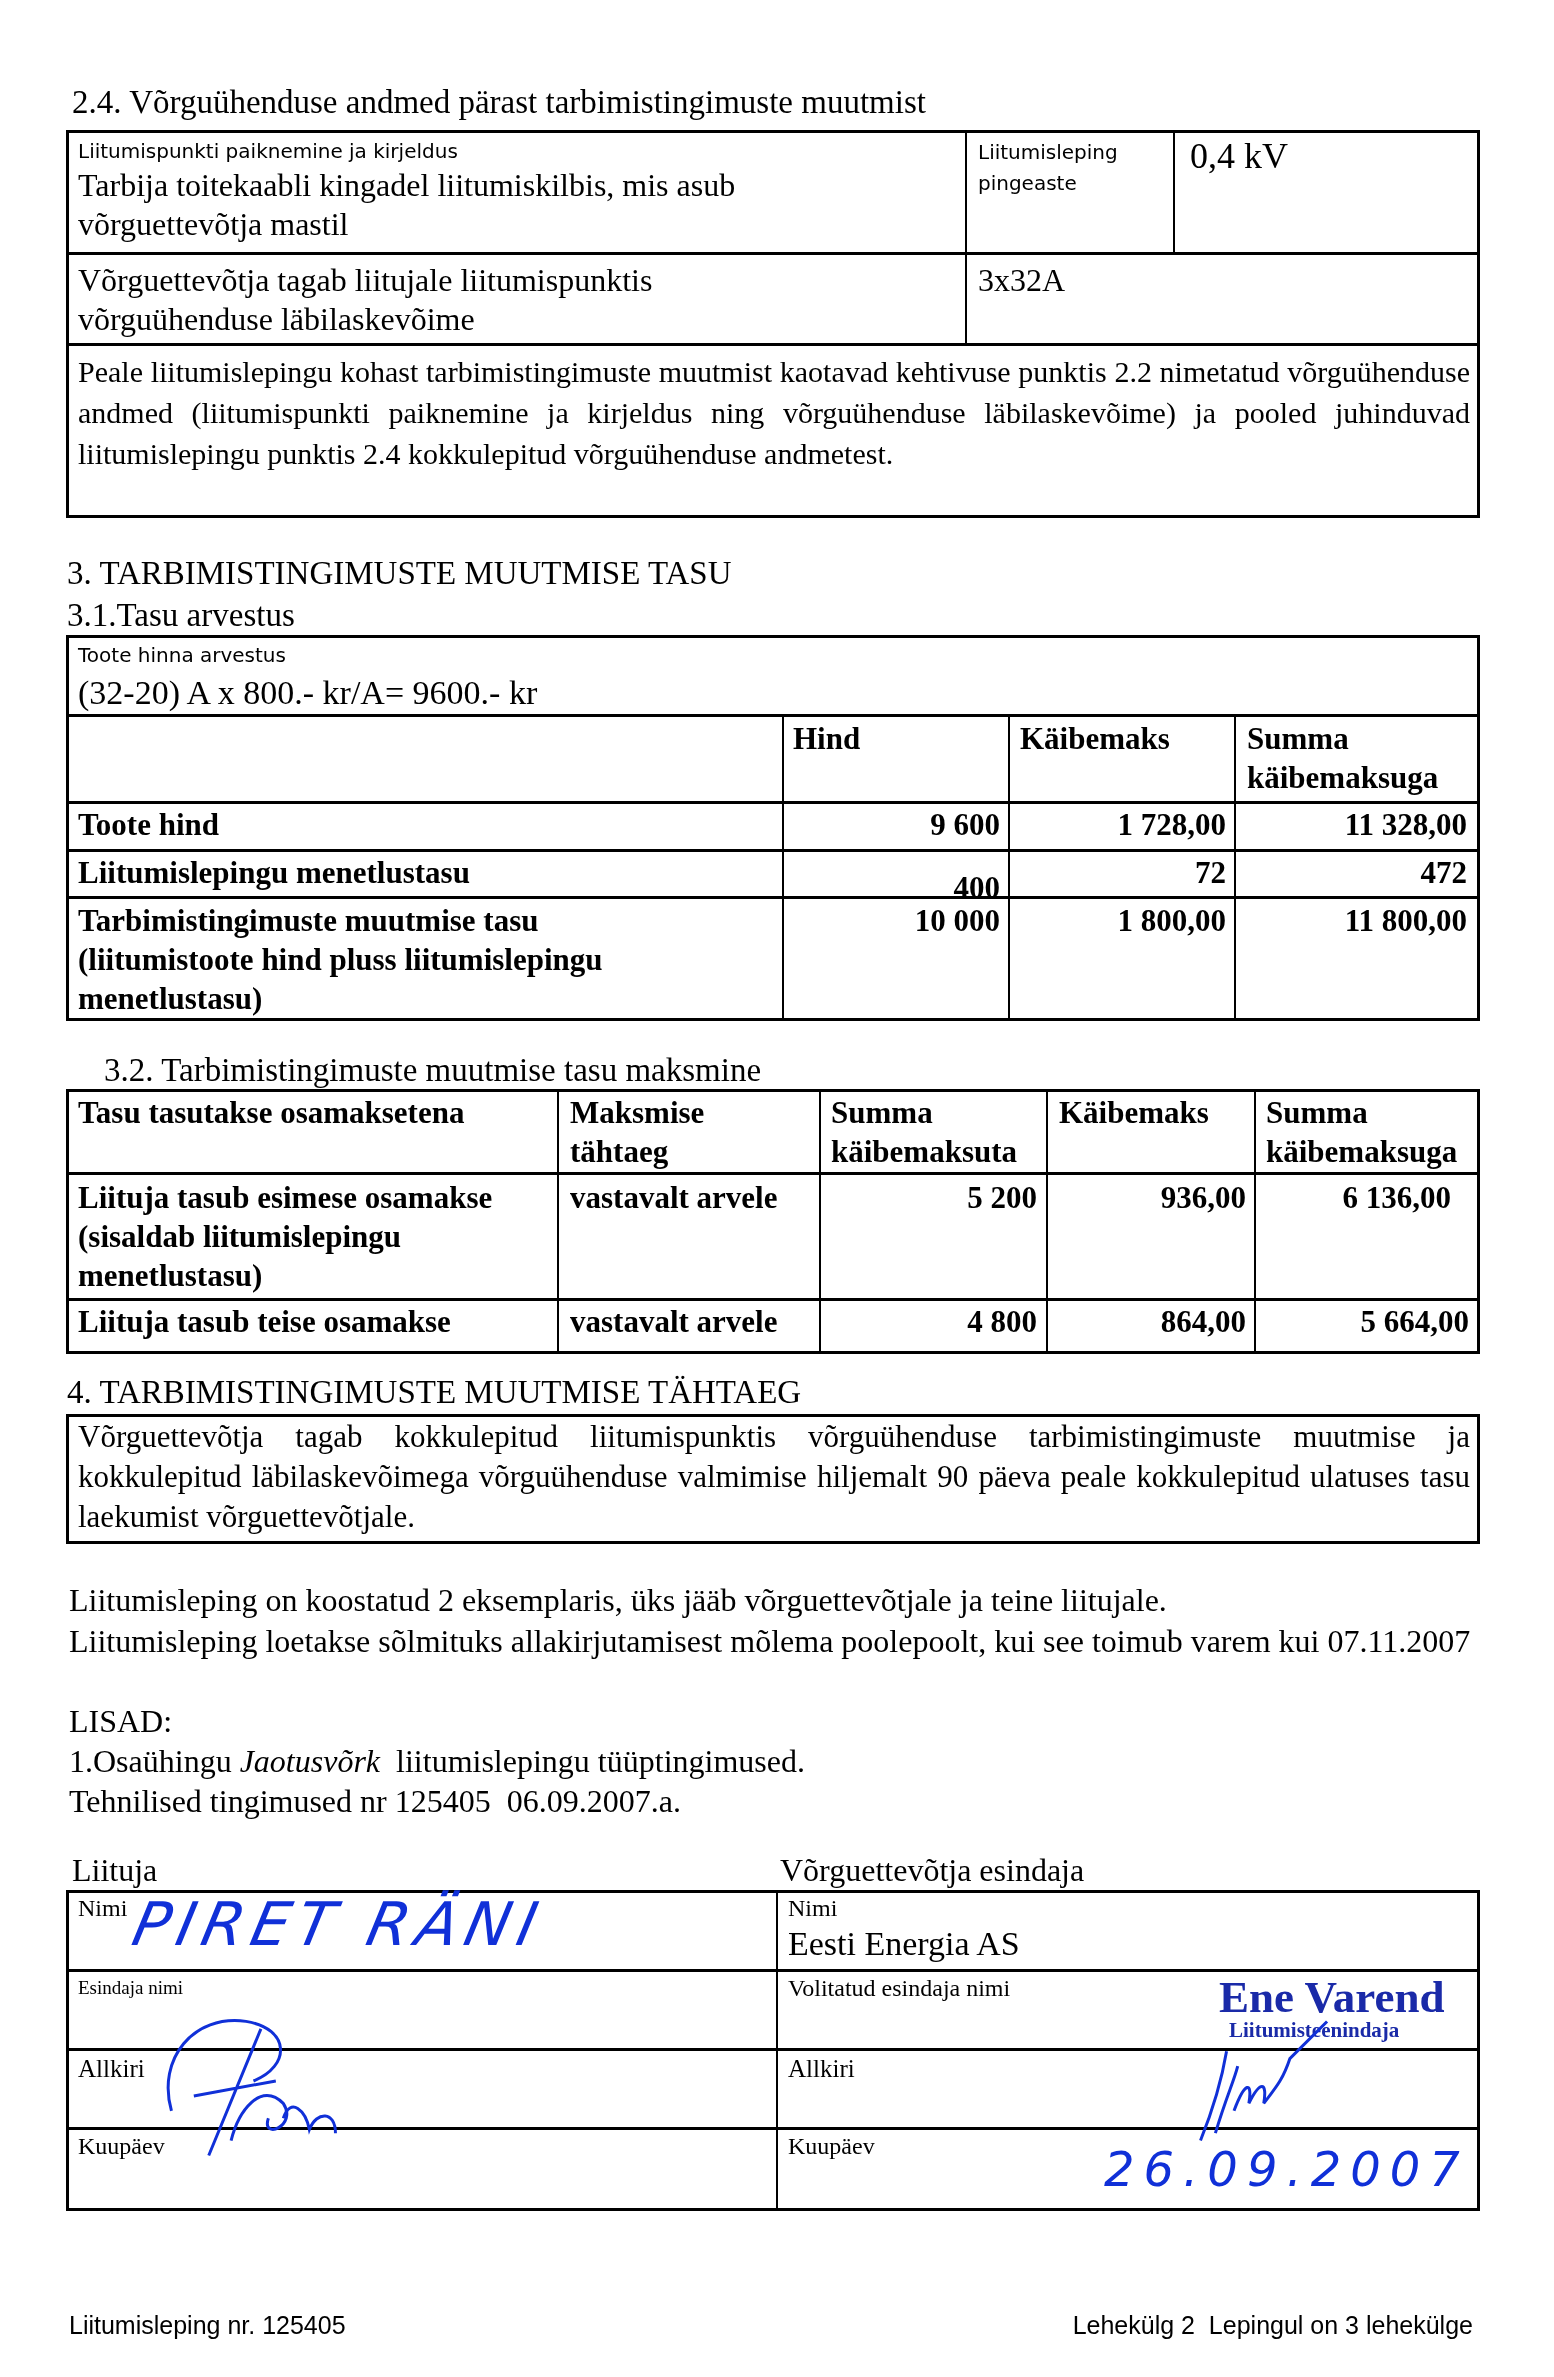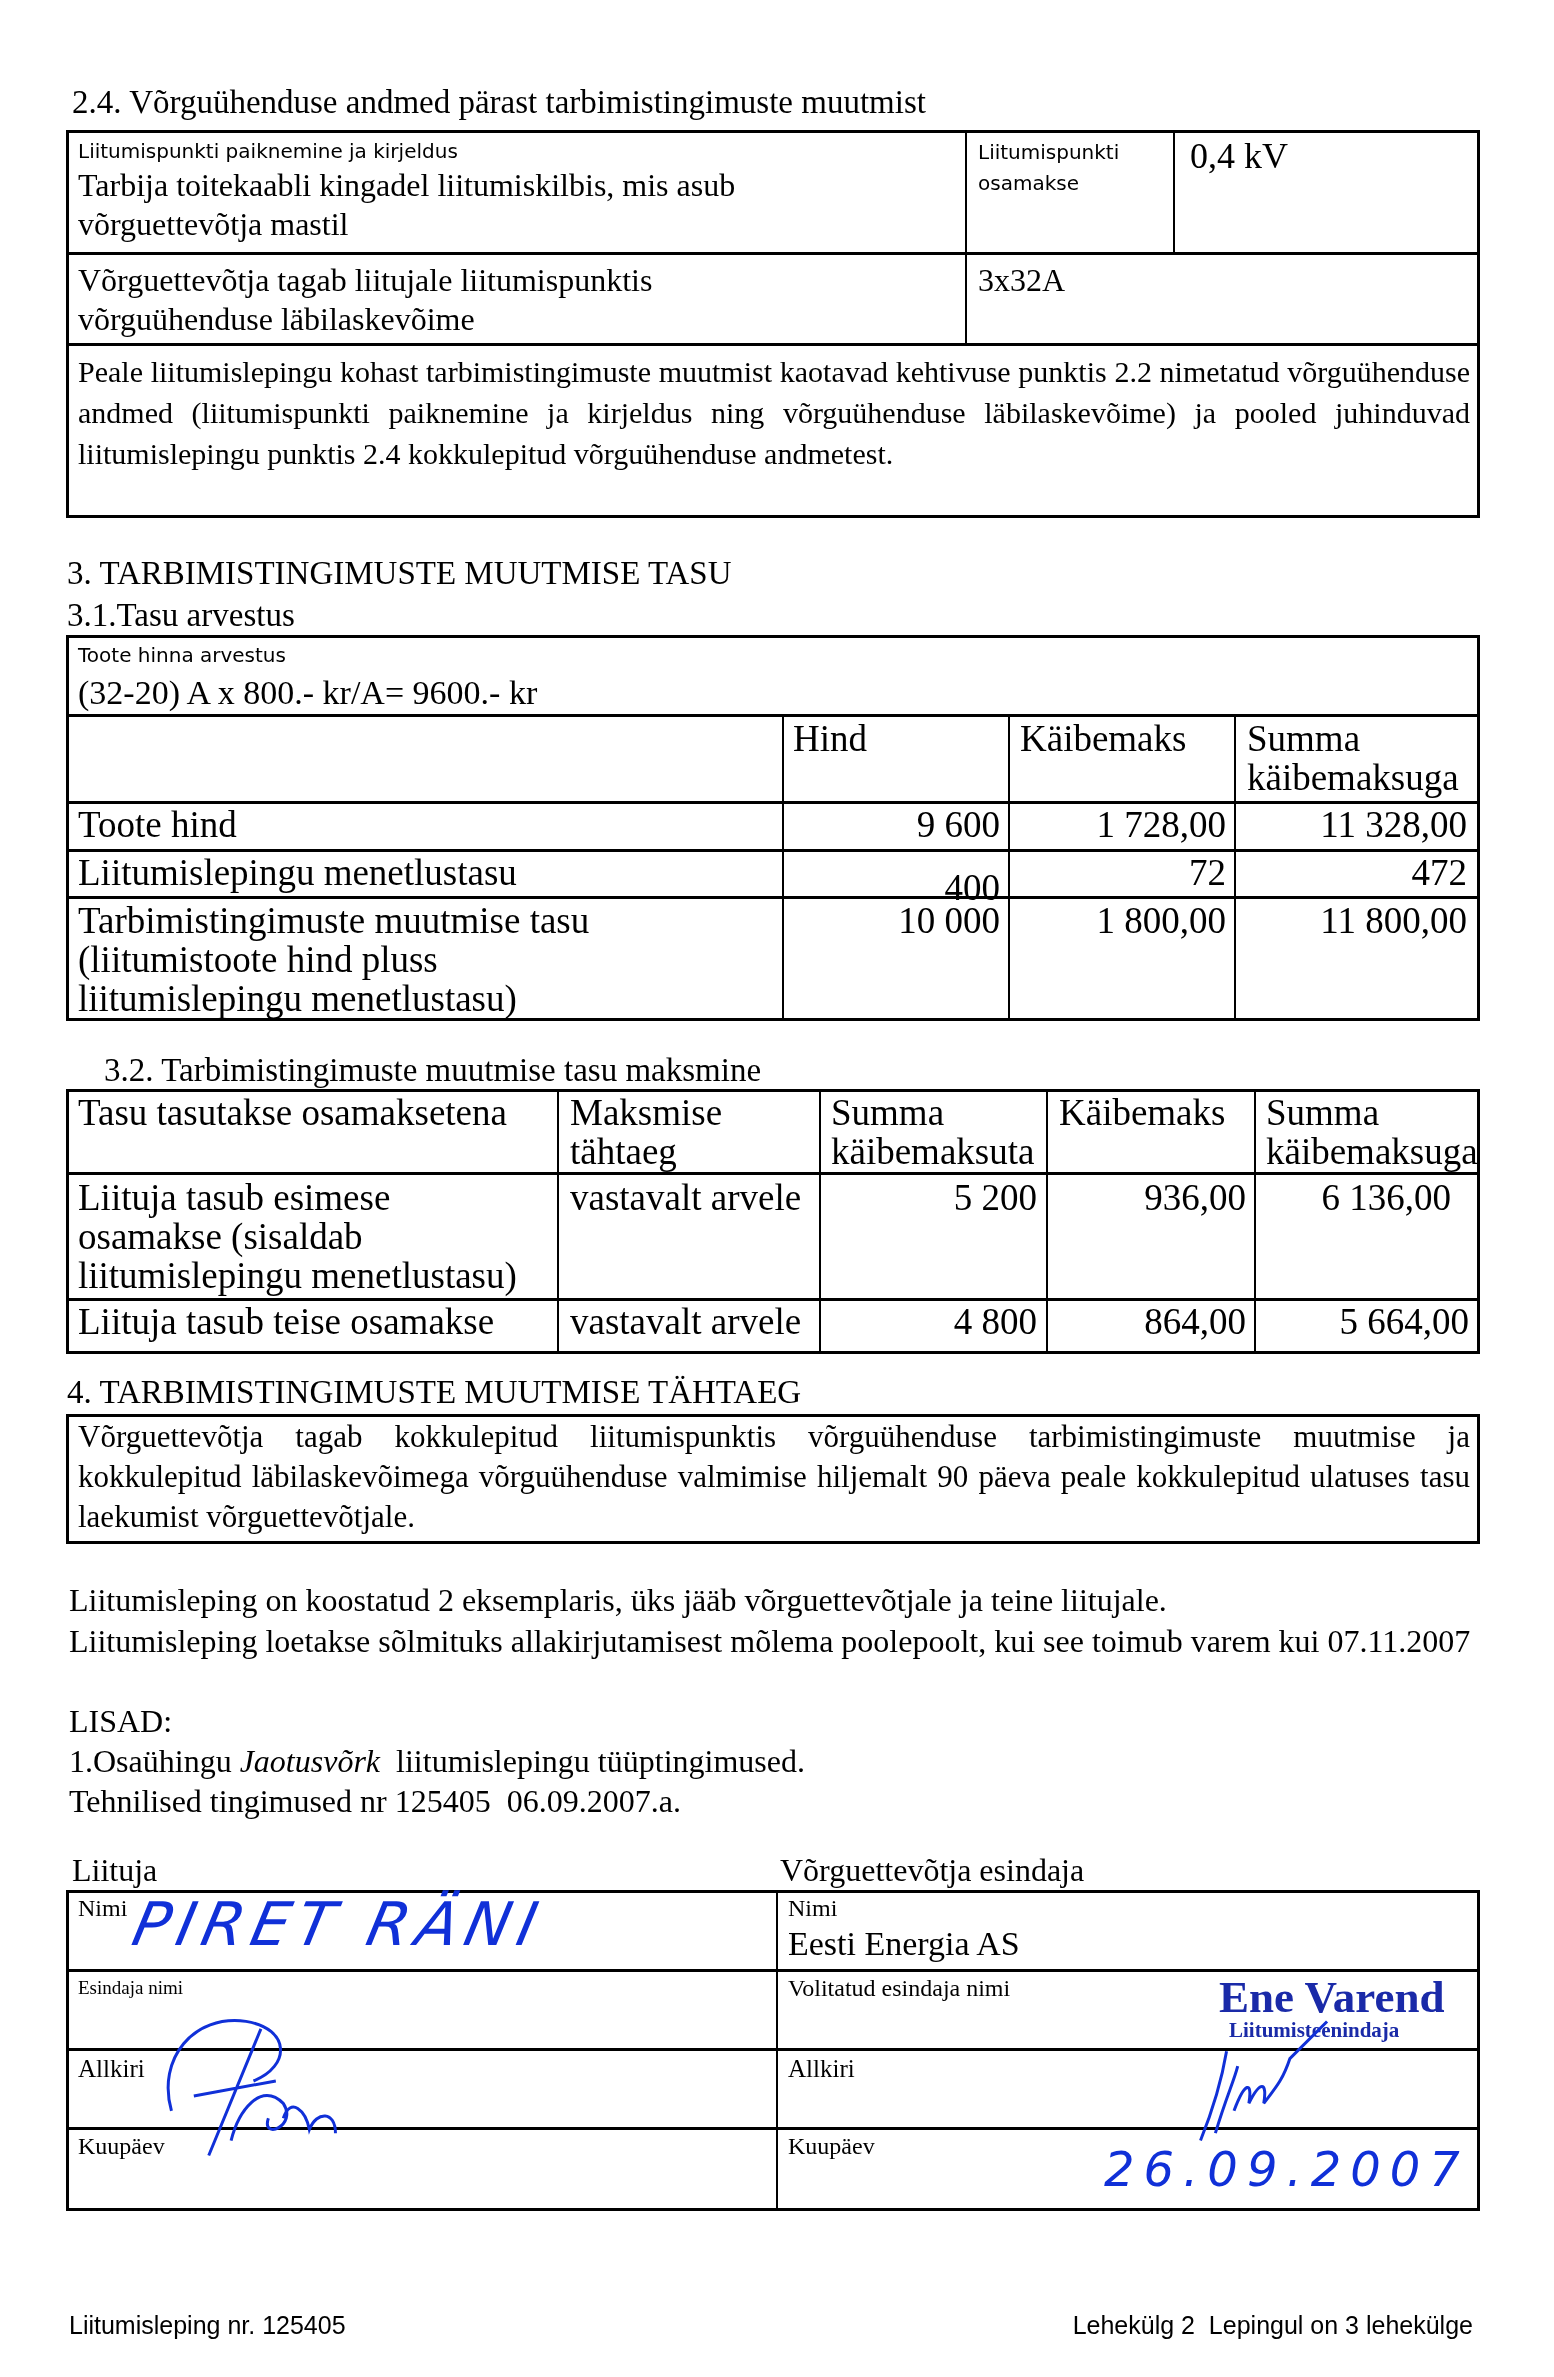--- a/index.html
+++ b/index.html
@@ -5,41 +5,41 @@
   html, body { margin:0; padding:0; background:#ffffff; }
   body { width:1554px; height:2377px; position:relative; overflow:hidden;
          font-family:"Liberation Serif","DejaVu Serif",serif; color:#000; }
   .abs { position:absolute; }
   .h { font-size:33px; line-height:37px; white-space:nowrap; }
   .lbl { font-family:"DejaVu Sans","Liberation Sans",sans-serif; font-size:20px; line-height:24px; }
   .txt { font-size:32px; line-height:39px; }
   .box { position:absolute; border:3px solid #000; box-sizing:border-box; }
   .vl { position:absolute; width:2.2px; background:#000; }
   .hl { position:absolute; height:3px; background:#000; }
-  .cell { position:absolute; box-sizing:border-box; font-size:37px; line-height:39px; }
+  .cell { position:absolute; box-sizing:border-box; font-size:31px; line-height:39px;font-weight:bold; }
   .num { text-align:right; }
   .just { text-align:justify; text-align-last:left; }
   .hand { color:#1030d8; font-family:"DejaVu Sans","Liberation Sans",sans-serif; font-style:italic; }
   .stamp { color:#1a2aa8; font-family:"Liberation Serif",serif; font-weight:bold; }
   .foot { font-family:"Liberation Sans","DejaVu Sans",sans-serif; font-size:25px; line-height:30px; white-space:nowrap; }
 </style>
 </head>
 <body>
 
 <div class="abs h" style="left:72px;top:84px;">2.4. Võrguühenduse andmed pärast tarbimistingimuste muutmist</div>
 
 <div class="box" style="left:66px;top:130px;width:1414px;height:388px;"></div>
 <div class="vl" style="left:965px;top:131px;height:213px;"></div>
 <div class="vl" style="left:1173px;top:131px;height:122px;"></div>
 <div class="hl" style="left:66px;top:252px;width:1414px;"></div>
 <div class="hl" style="left:66px;top:343px;width:1414px;"></div>
 
 <div class="abs lbl" style="left:78px;top:139px;">Liitumispunkti paiknemine ja kirjeldus</div>
 <div class="abs txt" style="left:78px;top:166px;width:761px;">Tarbija toitekaabli kingadel liitumiskilbis, mis asub võrguettevõtja mastil</div>
-<div class="abs lbl" style="left:978px;top:137px;width:186px;line-height:31px;">Liitumispunkti osamakse</div>
+<div class="abs lbl" style="left:978px;top:137px;width:186px;line-height:31px;">Liitumisleping pingeaste</div>
 <div class="abs txt" style="left:1190px;top:137px;font-size:36px;">0,4 kV</div>
 <div class="abs txt" style="left:78px;top:261px;width:746px;">Võrguettevõtja tagab liitujale liitumispunktis võrguühenduse läbilaskevõime</div>
 <div class="abs txt" style="left:978px;top:261px;">3x32A</div>
 <div class="abs txt just" style="left:78px;top:351px;width:1392px;line-height:41px;font-size:30px;">Peale liitumislepingu kohast tarbimistingimuste muutmist kaotavad kehtivuse punktis 2.2 nimetatud võrguühenduse andmed (liitumispunkti paiknemine ja kirjeldus ning võrguühenduse läbilaskevõime) ja pooled juhinduvad liitumislepingu punktis 2.4 kokkulepitud võrguühenduse andmetest.</div>
 
 <div class="abs h" style="left:67px;top:555px;">3. TARBIMISTINGIMUSTE MUUTMISE TASU</div>
 <div class="abs h" style="left:67px;top:597px;">3.1.Tasu arvestus</div>
 
 <div class="box" style="left:66px;top:635px;width:1414px;height:386px;"></div>
 <div class="abs lbl" style="left:78px;top:643px;">Toote hinna arvestus</div>

